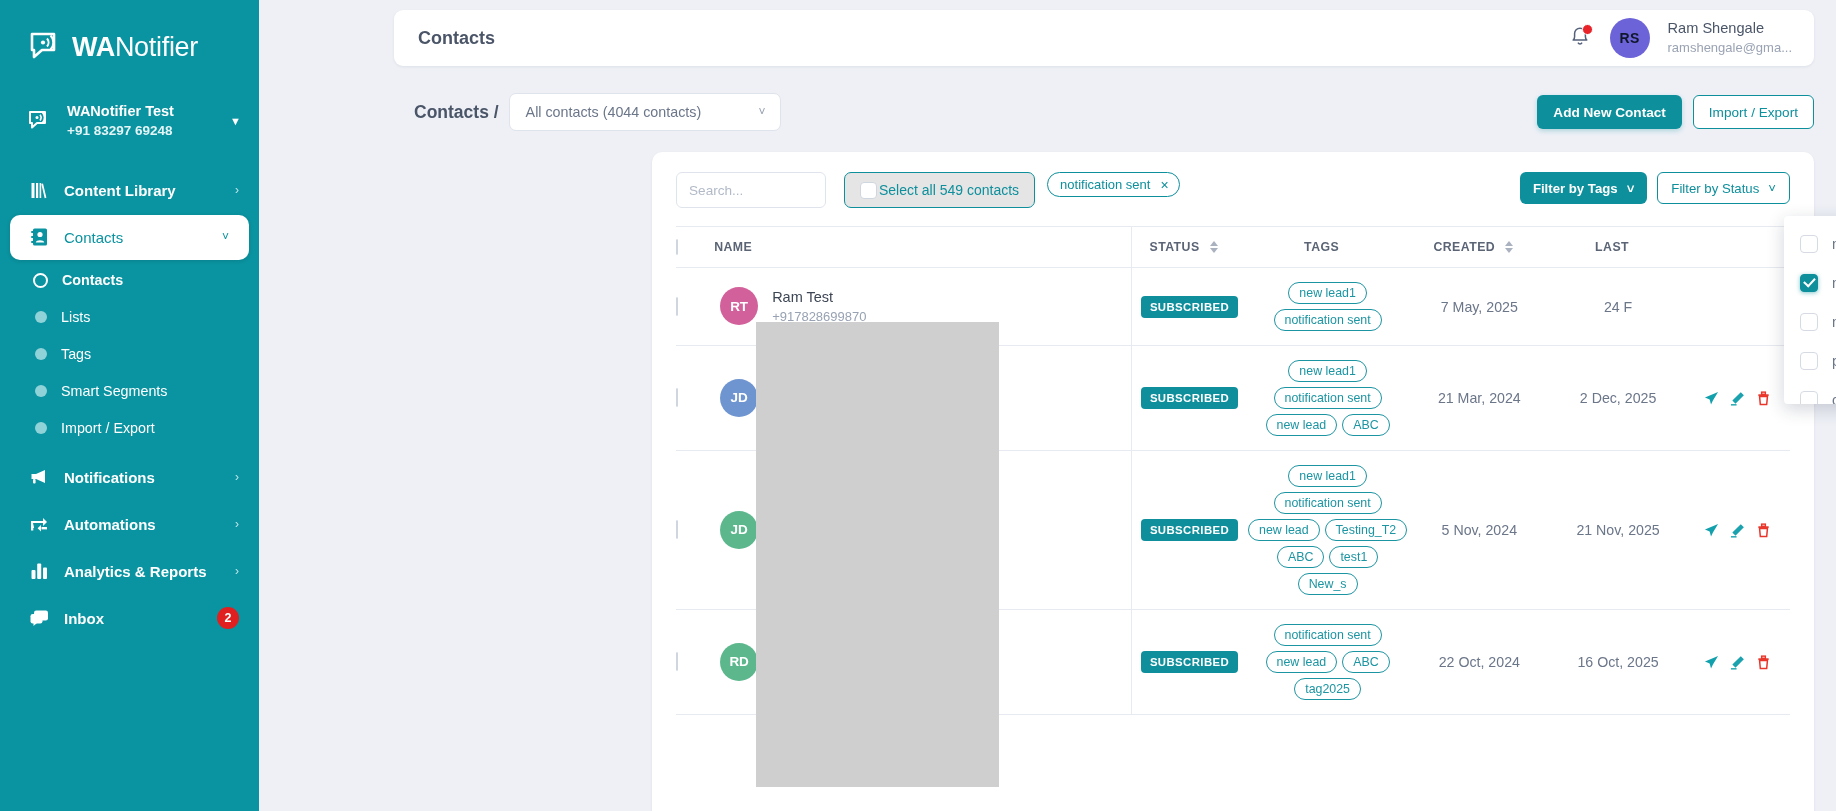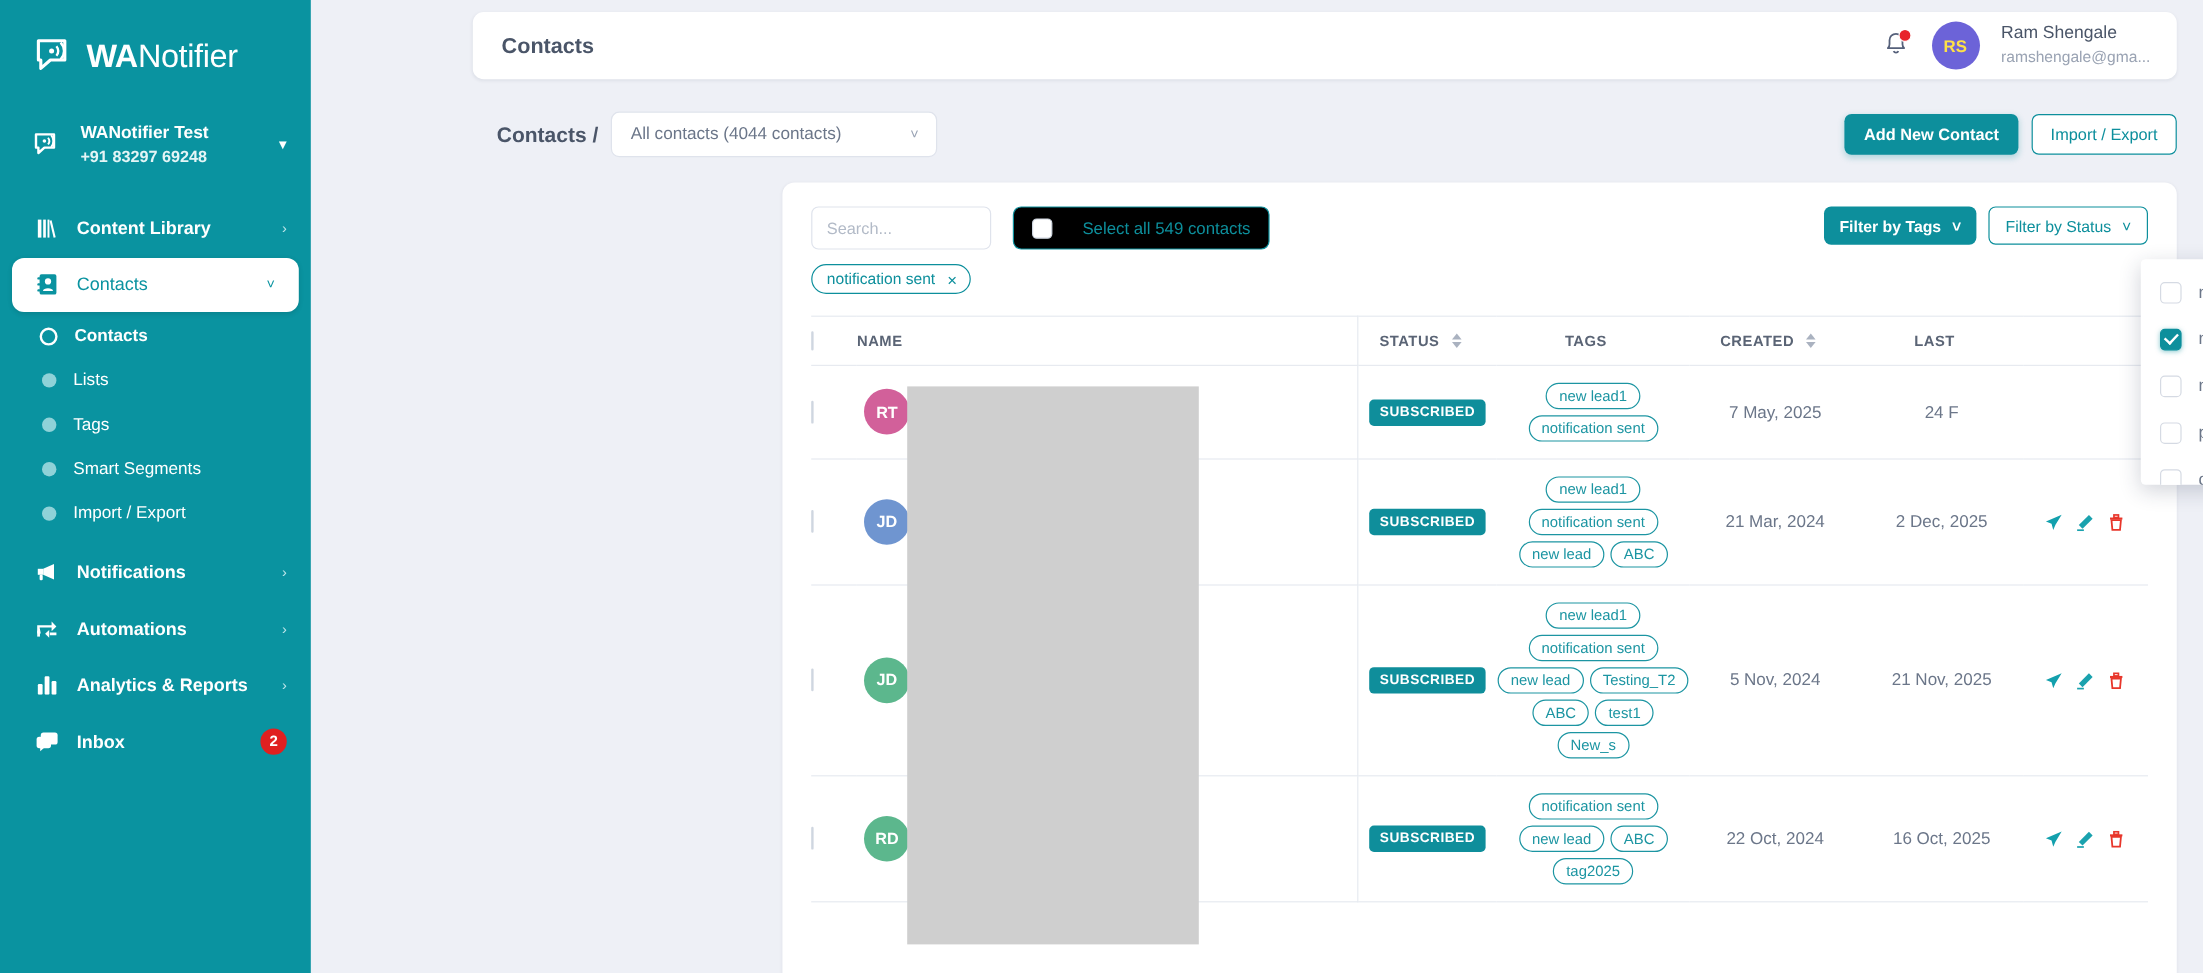--- a/index.html
+++ b/index.html
@@ -92,21 +92,21 @@
   .topbar-title { font-size: 18px; font-weight: 700; color: #4a5568; }
   .topbar-right { display: flex; align-items: center; gap: 18px; }
   .bell-wrap { position: relative; width: 24px; height: 26px; cursor:pointer; }
   .bell-dot {
     position: absolute; right: -1px; top: -1px;
     width: 11px; height: 11px; border-radius: 50%; background: #e8232a;
     border: 1.5px solid #fff;
   }
   .avatar {
     width: 40px; height: 40px; border-radius: 50%;
-    background: #6c63d8; color: #fde047;
+    background: #6c63d8; color: #0f172a;
     display:flex; align-items:center; justify-content:center;
     font-size: 14px; font-weight: 700; letter-spacing:.3px;
   }
   .user-meta { line-height: 1.35; }
   .user-name { font-size: 14.6px; color: #4a5568; font-weight: 400; }
   .user-mail { font-size: 13px; color: #9aa3b3; }
 
   .crumbbar {
     position: absolute; left: 155px; right: 22px; top: 88px; height: 48px;
     display: flex; align-items: center; justify-content: space-between;
@@ -138,32 +138,32 @@
 
   .card {
     position: absolute; left: 393px; right: 22px; top: 152px; bottom: -40px;
     background: #fff; border-radius: 10px;
     box-shadow: 0 1px 3px rgba(20,30,60,.07);
     overflow: hidden;
   }
   .card-inner { padding: 20px 24px 0 24px; }
 
   .toolbar { display: flex; align-items: flex-start; justify-content: space-between; }
-  .toolbar-left { display: flex; flex-direction: column; gap: 12px; }
+  .toolbar-left { display: flex; flex-direction: row; gap: 12px; }
   .toolbar-row { display: flex; align-items: center; gap: 18px; }
   .search-input {
     width: 150px; height: 36px; border: 1px solid #dfe3ec; border-radius: 6px;
     padding: 0 12px; font-size: 13.6px; color: #333;
     font-family: "Liberation Sans", sans-serif; outline: none; background:#fff;
   }
   .search-input::placeholder { color: #b2bac7; }
   .selectall {
     height: 36px; border: 1.4px solid #0d8f9c; border-radius: 7px;
-    display: flex; align-items: center; gap: 25px; padding: 0 15px;
-    color: #0d8f9c; font-size: 14px; cursor: pointer; background: #000000;
+    display: flex; align-items: center; gap: 2px; padding: 0 15px;
+    color: #0d8f9c; font-size: 14px; cursor: pointer; background: #e5e5e5;
   }
   .cbox {
     width: 17px; height: 17px; border: 1.4px solid #cfd6e0;
     border-radius: 4px; background: #fff; flex: 0 0 17px;
   }
   .chip-filter {
     display: inline-flex; align-items: center; gap: 10px;
     border: 1px solid #0d8f9c; color: #0d8f9c;
     height: 25px; padding: 0 10px 0 12px; border-radius: 14px;
     font-size: 13px; background: #fff; cursor: pointer; width: max-content;

